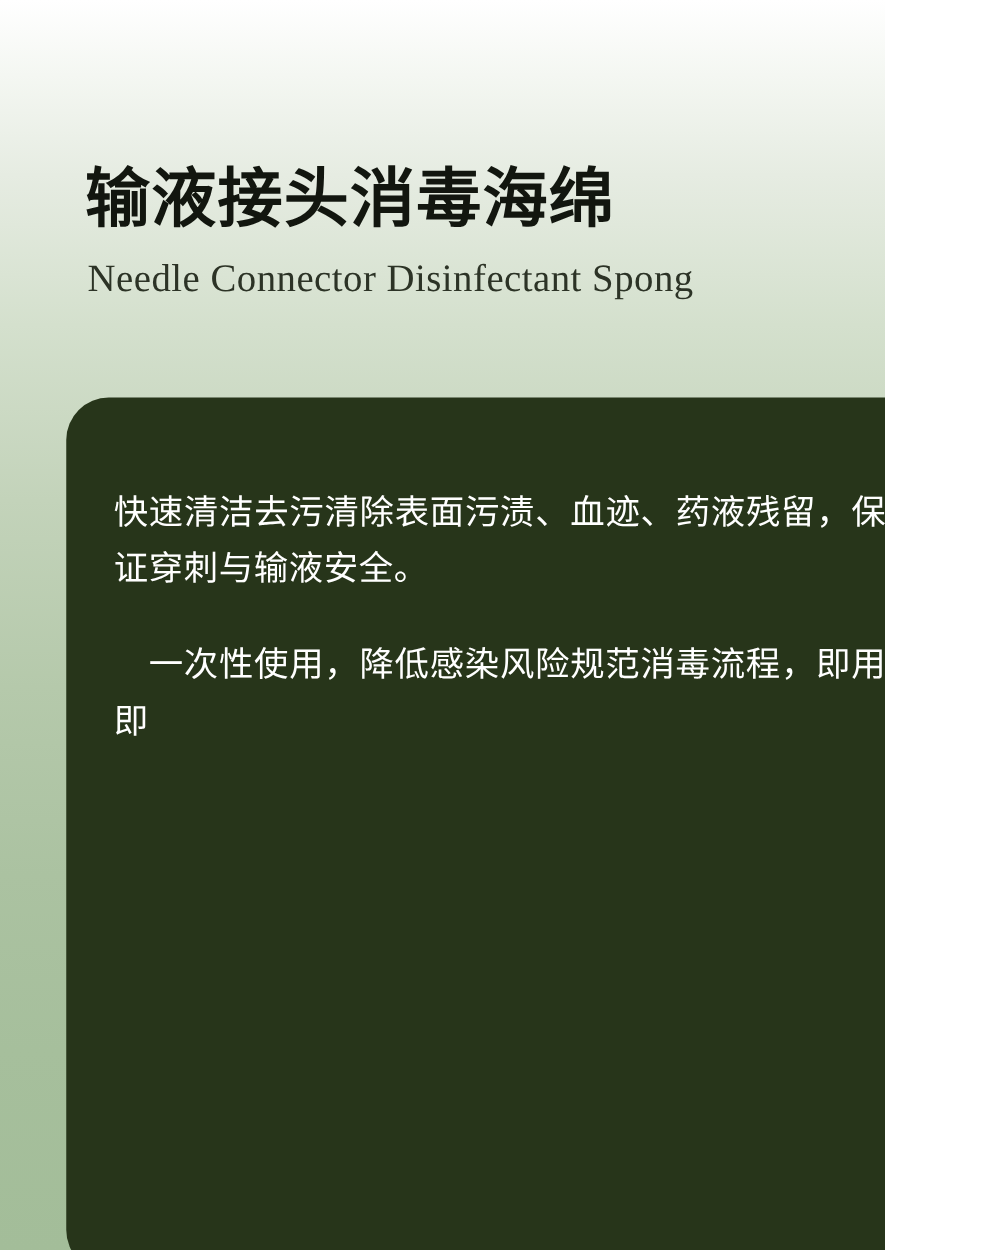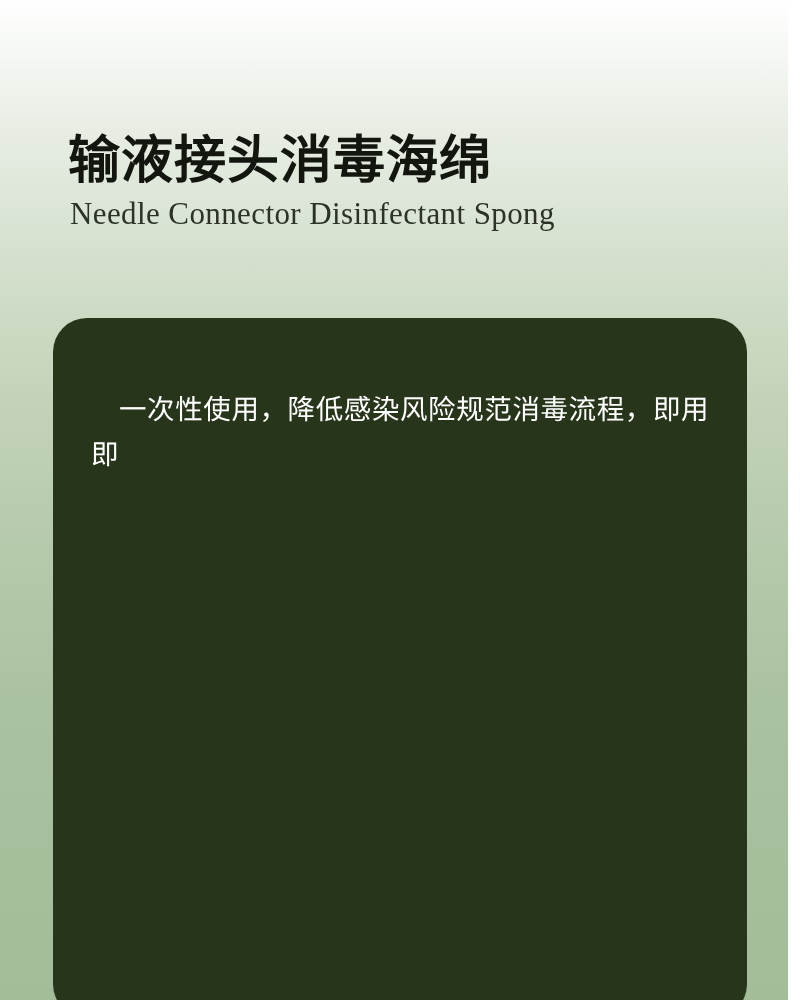--- a/index.html
+++ b/index.html
@@ -8,21 +8,21 @@
   }
   body {
     width: 800px;
     height: 1000px;
     overflow: hidden;
     font-family: "Liberation Serif", "DejaVu Serif", serif;
     background: #ffffff;
   }
   .page {
     position: relative;
-    width: 788px;
+    width: 708px;
     height: 1000px;
     box-sizing: border-box;
     background: linear-gradient(to bottom,
         #ffffff 0%,
         #f4f7f2 6%,
         #e6ece2 14%,
         #d4e0cd 26%,
         #c3d3ba 40%,
         #b5c9ab 55%,
         #abc2a1 70%,
@@ -46,21 +46,21 @@
     margin: 0;
     white-space: nowrap;
   }
   .title-en {
     font-family: "Liberation Serif", "DejaVu Serif", serif;
     font-size: 31px;
     line-height: 1.3;
     font-weight: 400;
     color: #2c3326;
     letter-spacing: 0.4px;
-    margin: 3px 0 0 2px;
+    margin: 12px 0 0 2px;
     white-space: nowrap;
   }
   .panel {
     position: absolute;
     left: 53px;
     top: 318px;
     width: 694px;
     height: 700px;
     background: #27351a;
     border-radius: 34px;
@@ -89,16 +89,17 @@
 <body>
 
 <div class="page">
 
   <div class="header">
     <h1 class="title-cn">输液接头消毒海绵</h1>
     <div class="title-en">Needle Connector Disinfectant Spong</div>
   </div>
 
   <div class="panel">
+    <p class="feature">快速清洁去污清除表面污渍、血迹、药液残留，保证穿刺与输液安全。</p>
     <p class="feature feature-indent">一次性使用，降低感染风险规范消毒流程，即用即</p>
   </div>
 
 </div>
 
 </body></html>

